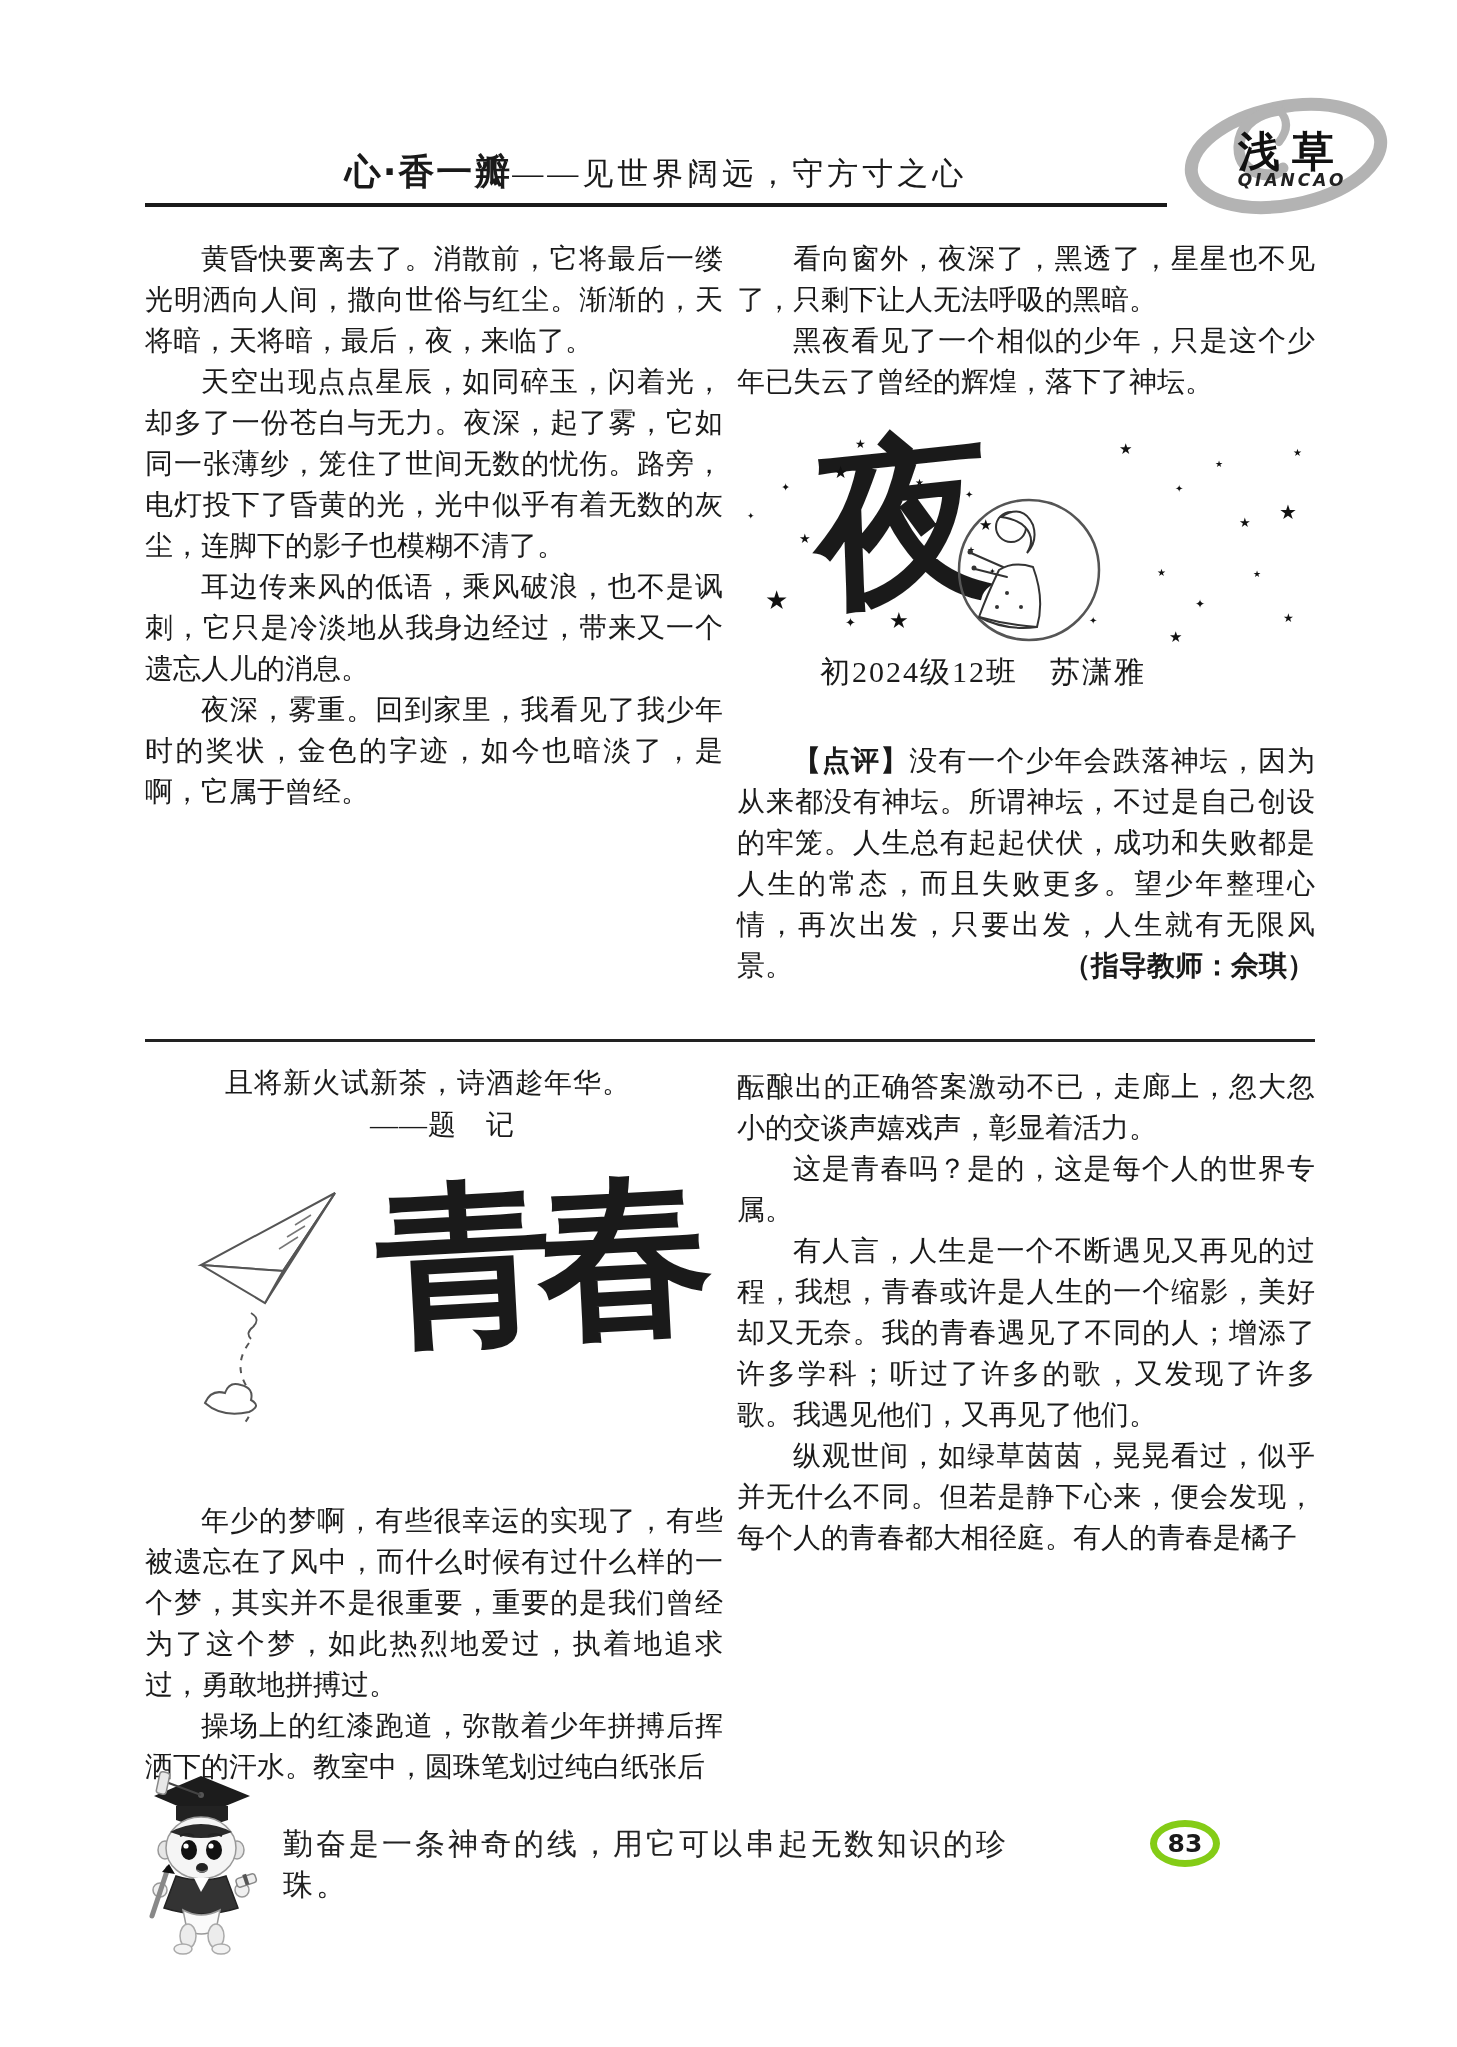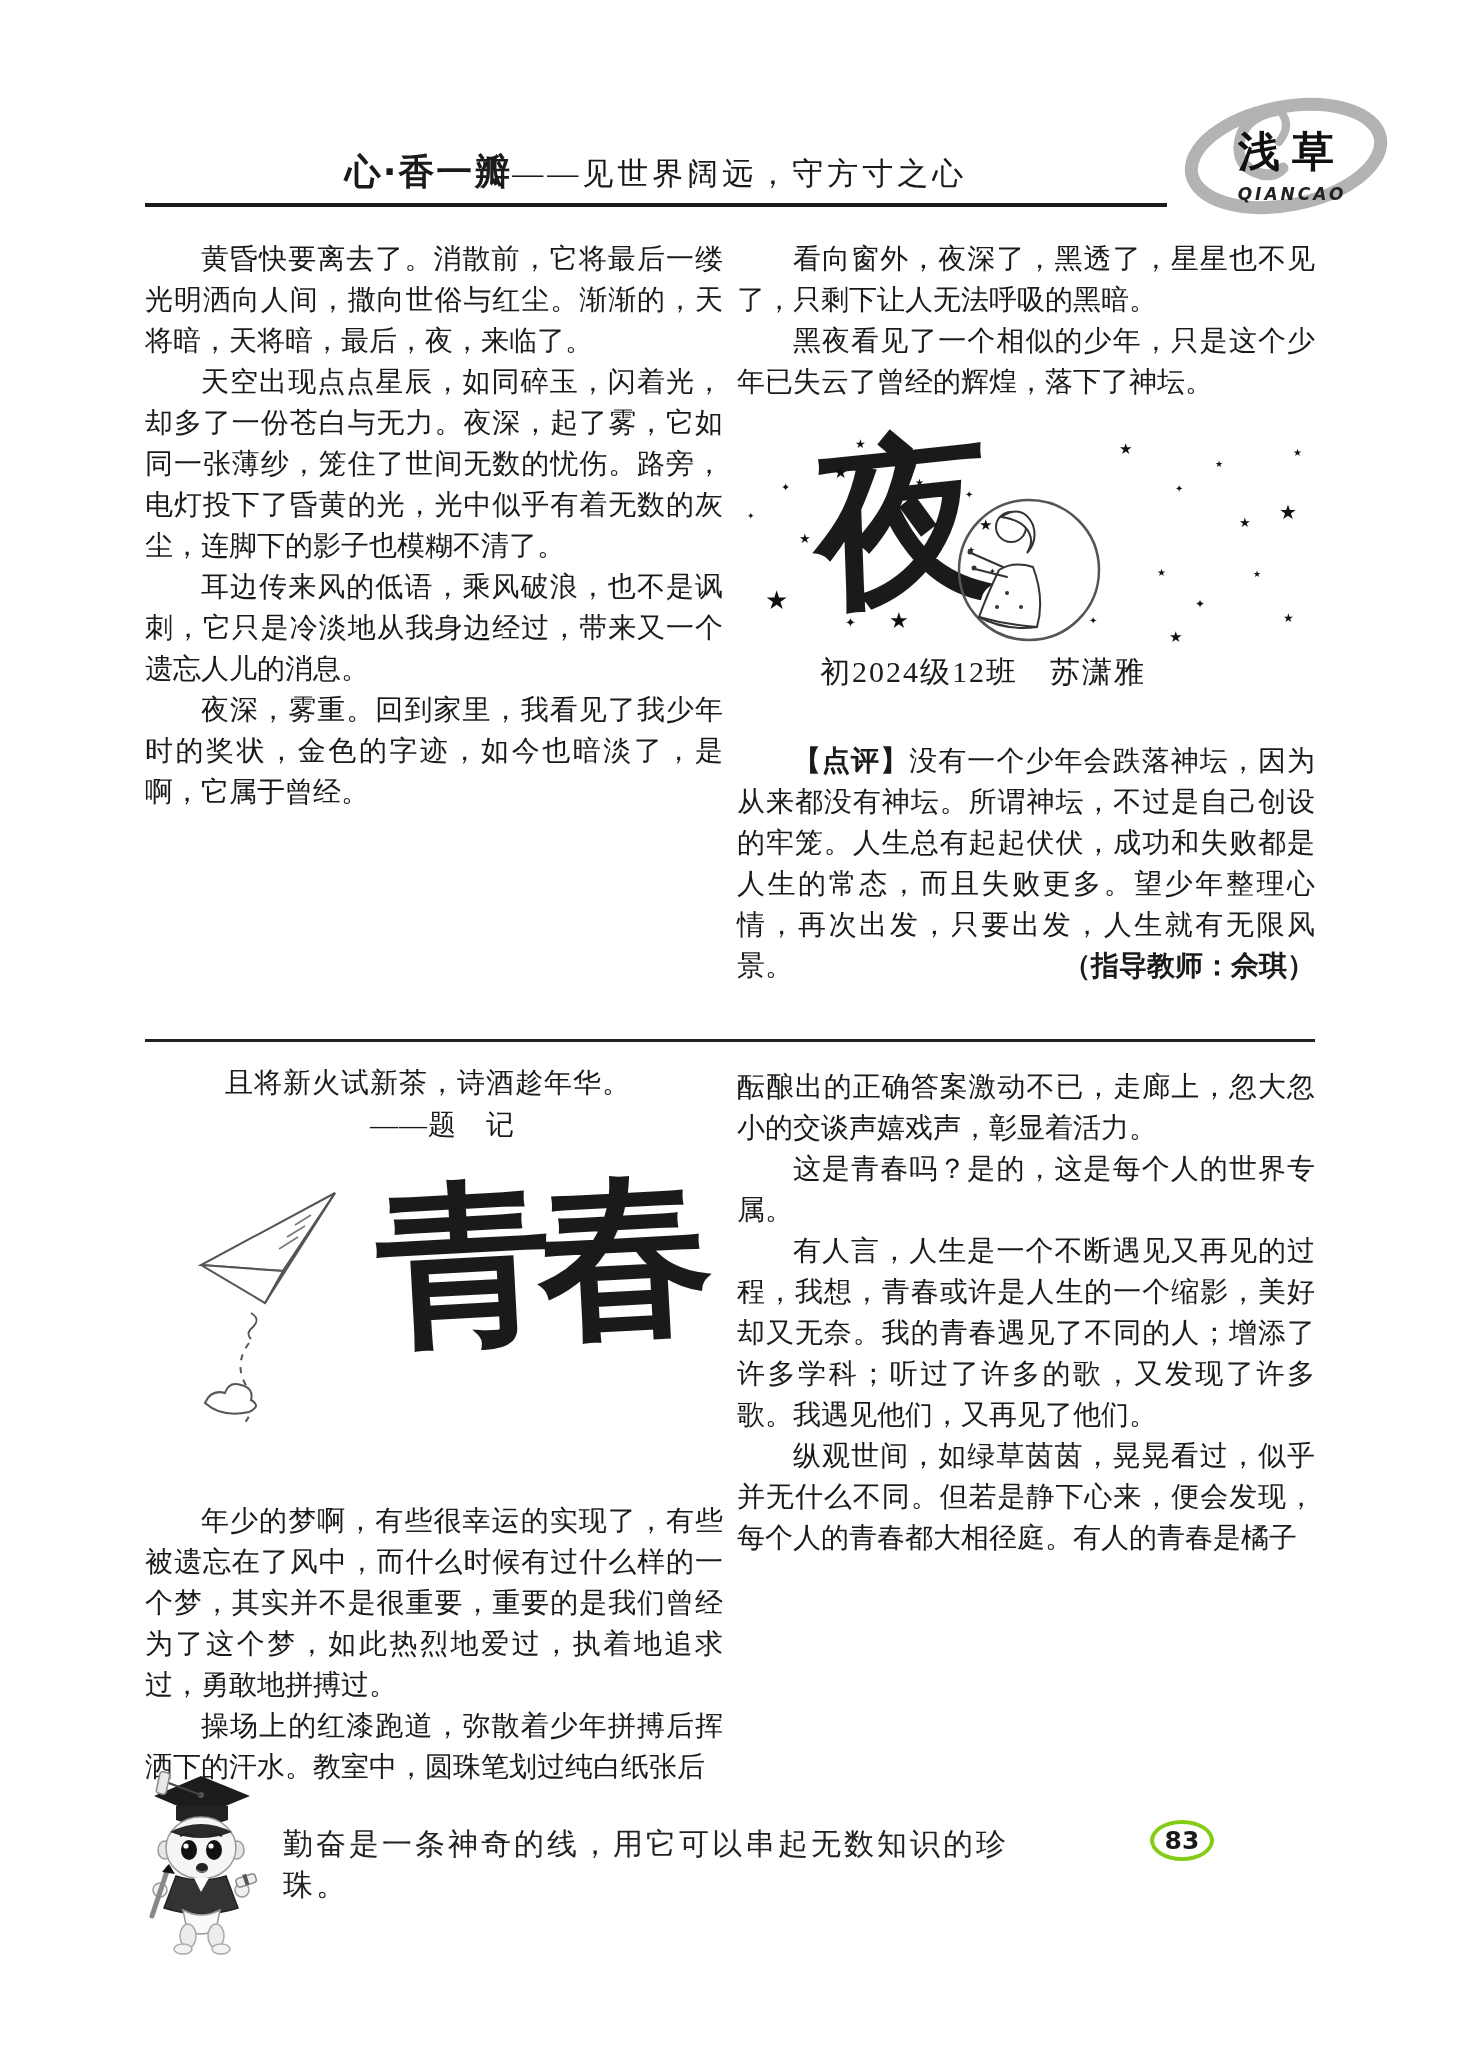--- a/index.html
+++ b/index.html
@@ -27,21 +27,21 @@
   }
   
   .logo{position:absolute; left:1183px; top:84px; width:218px; height:138px;}
   .logo svg{position:absolute; left:0; top:0;}
   .logo .cn{
     position:absolute; left:44px; top:40px; width:130px; text-align:center;
     font-family:"DejaVu Sans","Liberation Sans",sans-serif;
     font-weight:900; font-size:42px; letter-spacing:12px; color:#111;
   }
   .logo .en{
-    position:absolute; left:18px; top:100px; width:182px; text-align:center;
+    position:absolute; left:18px; top:86px; width:182px; text-align:center;
     font-family:"DejaVu Sans","Liberation Sans",sans-serif;
     font-style:italic; font-weight:bold; font-size:17px; letter-spacing:3px; color:#222;
   }
   
   .textblock{position:absolute; width:578px;}
   .textblock p{
     margin:0; font-size:28px; line-height:41px; text-align:justify;
     text-indent:2em;
   }
   .textblock p.cont{text-indent:0;}
@@ -85,21 +85,21 @@
   #a2-byline{left:80px; top:240px;}
   
   .mascot{position:absolute; left:136px; top:1768px;}
   .motto{
     position:absolute; left:283px; top:1824px; width:760px;
     font-family:"DejaVu Sans","Liberation Sans",sans-serif;
     font-size:30px; letter-spacing:3px; color:#222;
   }
   .page-badge{
     position:absolute; left:1150px; top:1820px; width:56px; height:33px;
-    border:4px solid #84cc16; border-radius:50%;
+    border:7px solid #84cc16; border-radius:50%;
     display:flex; align-items:center; justify-content:center;
     font-family:"DejaVu Sans","Liberation Sans",sans-serif;
     font-size:25px; font-weight:bold;
   }
 </style>
 </head>
 <body>
 
 <div class="page">
 

